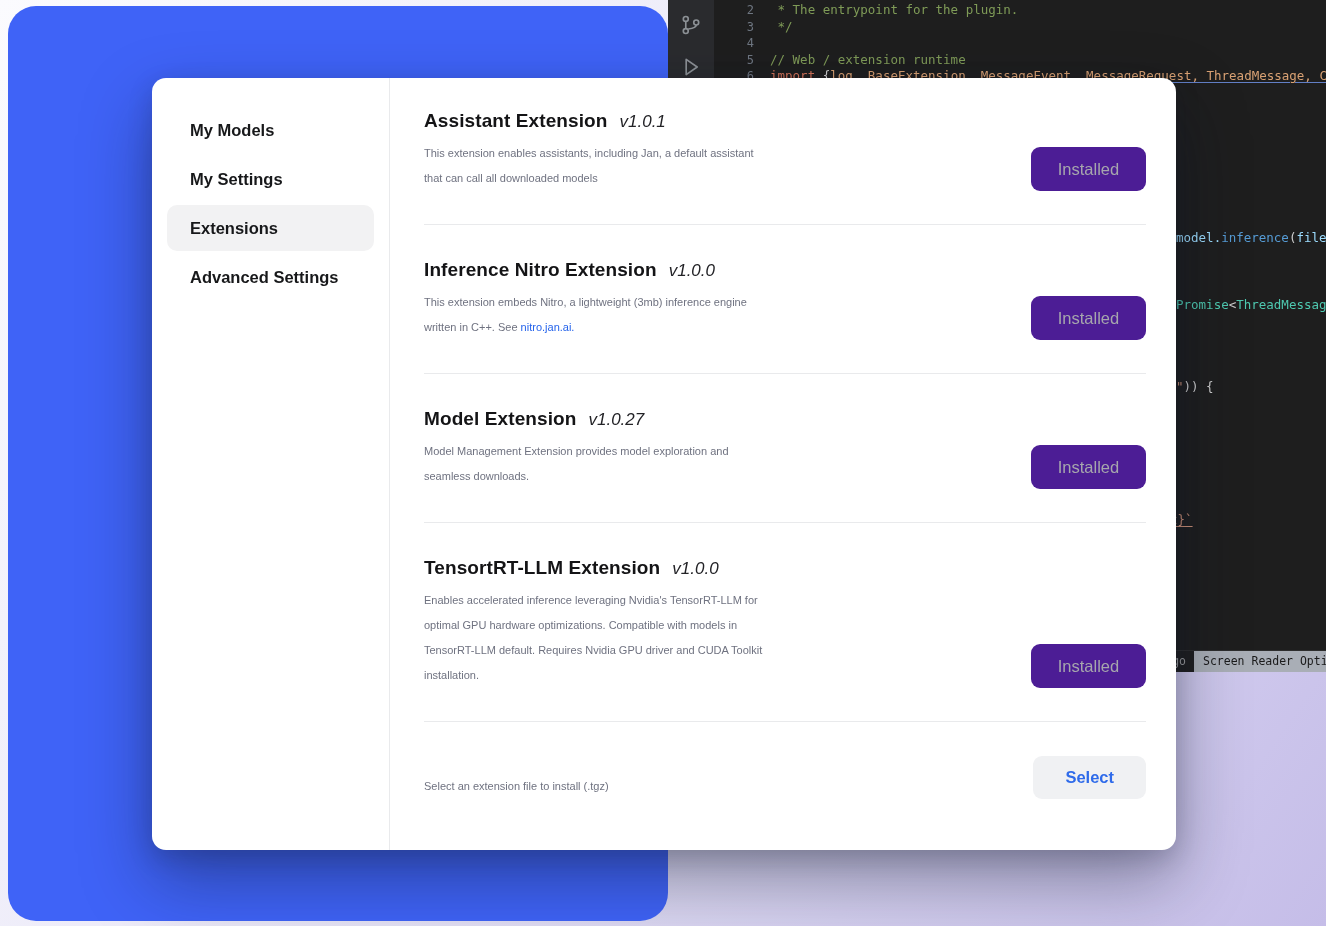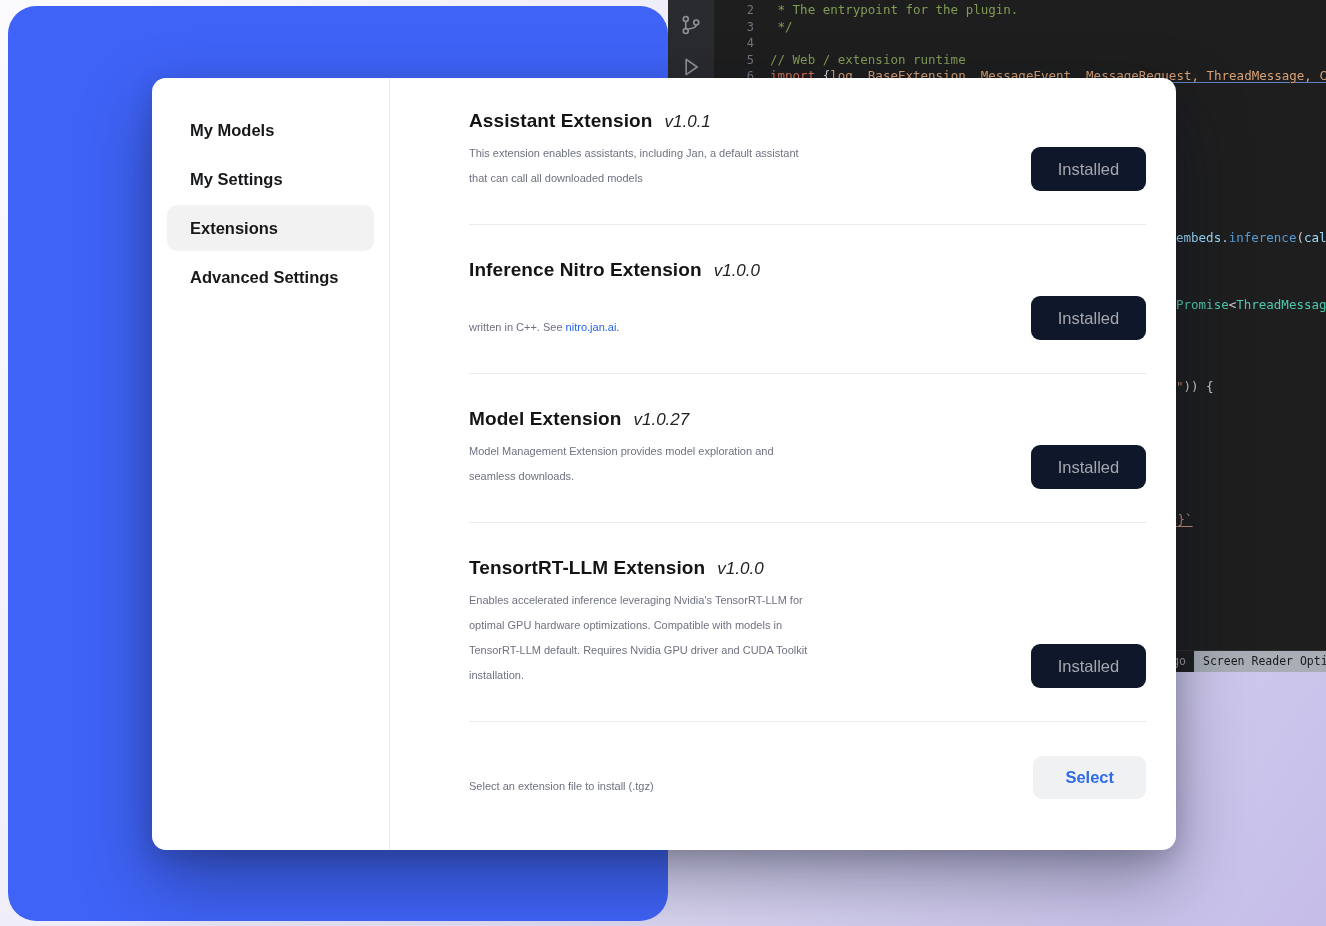--- a/index.html
+++ b/index.html
@@ -45,21 +45,20 @@
   .status-chip{
     position:absolute;right:0;top:0;height:21px;line-height:21px;width:123px;
     background:#a9aeb6;color:#1b1b1b;font-size:11.5px;padding:0 0 0 9px;
     white-space:nowrap;overflow:hidden;cursor:pointer;
   }
   
   .modal{
     position:absolute;left:152px;top:78px;width:1024px;height:772px;
     background:#ffffff;border-radius:14px;display:flex;
     box-shadow:0 30px 70px rgba(15,23,42,.40), 0 8px 24px rgba(15,23,42,.18);
-    gap:45px;
   }
   .sidebar{
     width:238px;flex:none;box-sizing:border-box;padding-top:26px;
     border-right:1px solid #e9eaec;
   }
   .nav-item{
     margin:3px 15px;height:46px;display:flex;align-items:center;
     padding-left:23px;font-size:16.5px;font-weight:600;color:#17181a;
     border-radius:10px;cursor:pointer;
   }
@@ -70,21 +69,21 @@
     padding:34px 0 33px;border-top:1px solid #e9eaec;
   }
   .ext-section:first-child{border-top:none;padding-top:32px;}
   .ext-text{max-width:590px;}
   .ext-header{display:flex;align-items:baseline;gap:12px;}
   .ext-title{font-size:19px;font-weight:700;color:#141416;margin:0;letter-spacing:.1px;}
   .ext-ver{font-size:17px;color:#232327;font-style:italic;}
   .desc{margin:9px 0 0;font-size:11px;line-height:25px;color:#6f7280;}
   .link{color:#2563eb;text-decoration:none;cursor:pointer;}
   .btn{
-    border:none;border-radius:9px;background:#0f172a;font-family:inherit;cursor:pointer;flex:none;
+    border:none;border-radius:9px;background:#4c1d95;font-family:inherit;cursor:pointer;flex:none;
   }
   .btn-installed{min-width:115px;height:44px;font-size:16.5px;color:#a6a6ad;padding:0 20px;}
   .btn-select{min-width:96px;height:43px;font-size:16.5px;font-weight:700;color:#2f6bea;padding:0 32px;background:#f0f1f3;}
 </style>
 </head>
 <body>
 
 <div class="blue-panel"></div>
 
 <div class="editor">
@@ -121,21 +120,21 @@
       <span class="ln">5</span>
       <span class="tok-comment">// Web / extension runtime</span>
     </div>
     <div class="crow">
       <span class="ln">6</span>
       <span class="tok-kw">import</span><span class="tok-punct"> {</span><span class="tok-names">log, BaseExtension, MessageEvent, MessageRequest, ThreadMessage, ContentType</span>
     </div>
   </div>
 
   <div class="frag" style="left:508px;top:230px;">
-    <span class="tok-var">embeds.</span><span class="tok-fn">inference</span><span class="tok-punct">(</span><span class="tok-var">call</span>
+    <span class="tok-var">model.</span><span class="tok-fn">inference</span><span class="tok-punct">(</span><span class="tok-var">file</span>
   </div>
   <div class="frag" style="left:508px;top:297px;">
     <span class="tok-type">Promise</span><span class="tok-punct">&lt;</span><span class="tok-type">ThreadMessage</span>
   </div>
   <div class="frag" style="left:508px;top:379px;">
     <span class="tok-str">"</span><span class="tok-punct">)) {</span>
   </div>
   <div class="frag" style="left:502px;top:512px;">
     <span class="tok-str frag-underline">t}`</span>
   </div>
@@ -170,21 +169,21 @@
       <button class="btn btn-installed">Installed</button>
     </section>
 
     <section class="ext-section">
       <div class="ext-text">
         <div class="ext-header">
           <h3 class="ext-title">Inference Nitro Extension</h3>
           <span class="ext-ver">v1.0.0</span>
         </div>
         <p class="desc">
-          <br>
+          <span>This extension embeds Nitro, a lightweight (3mb) inference engine</span><br>
           <span>written in C++. See </span><a class="link">nitro.jan.ai.</a>
         </p>
       </div>
       <button class="btn btn-installed">Installed</button>
     </section>
 
     <section class="ext-section">
       <div class="ext-text">
         <div class="ext-header">
           <h3 class="ext-title">Model Extension</h3>

